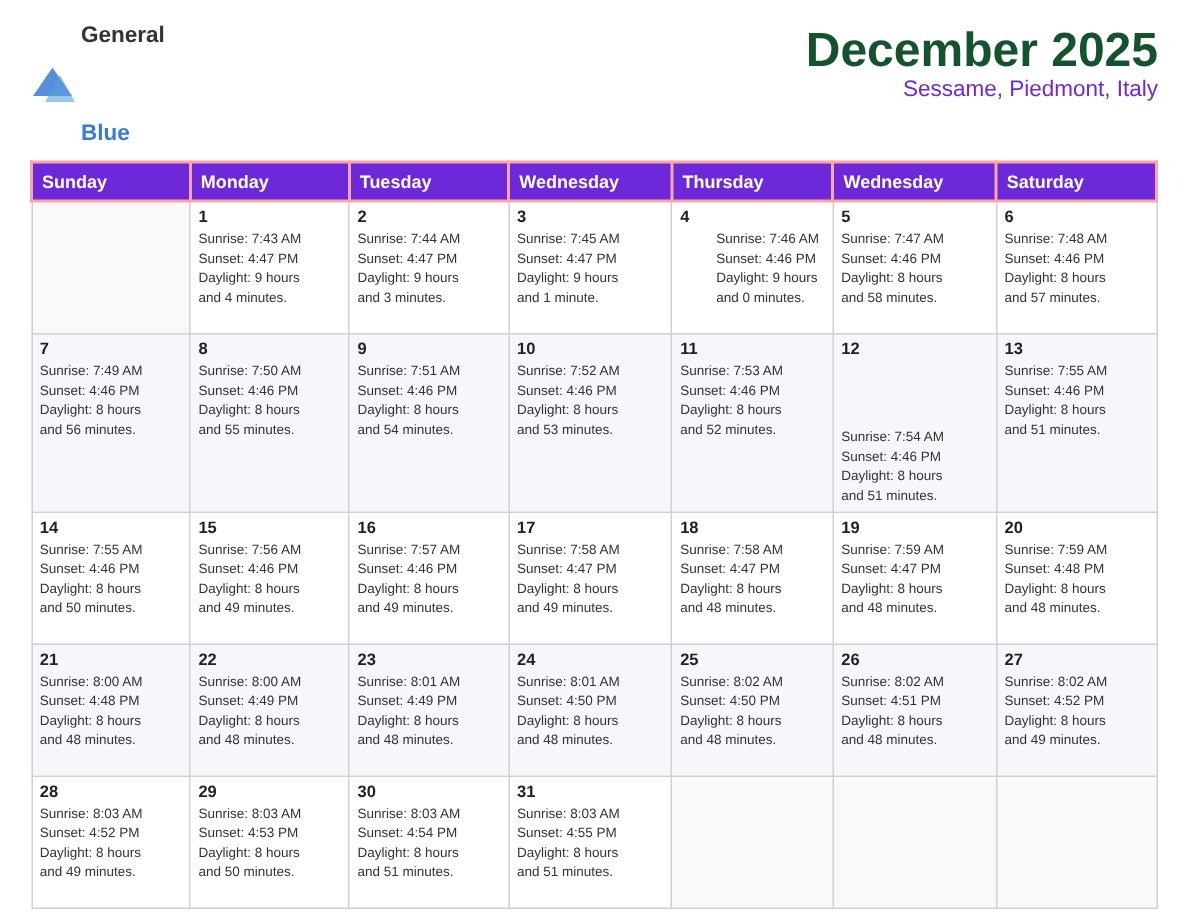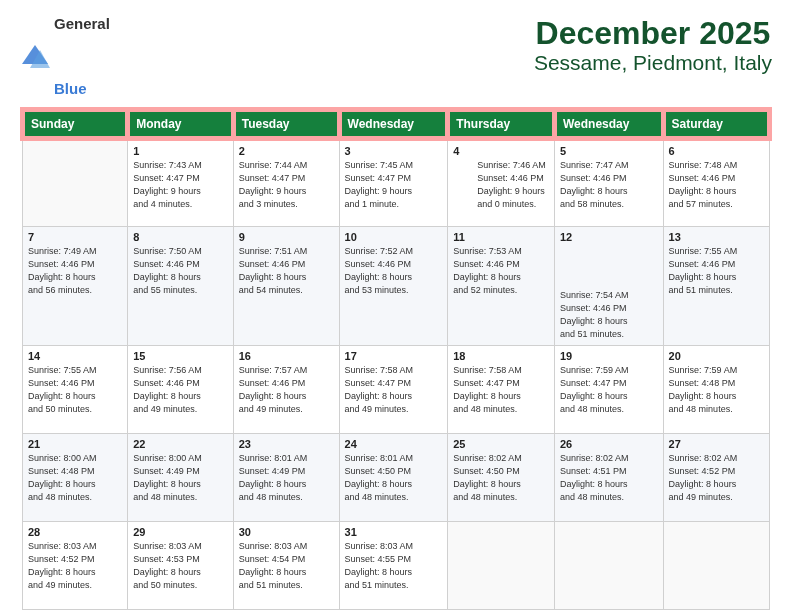--- a/index.html
+++ b/index.html
@@ -52,36 +52,36 @@
       text-align: right;
     }
     .main-title {
       font-size: 32px;
       font-weight: bold;
       color: #14532d;
       line-height: 1.1;
       text-align: center;
     }
     .subtitle {
-      font-size: 21px;
-      color: #14532d;
+      font-size: 15px;
+      color: #6d28d9;
     }
     .calendar {
       width: 100%;
       border-collapse: collapse;
       flex: 1;
     }
     .calendar th {
-      background: #15803d;
+      background: #6d28d9;
       color: #fff;
       font-size: 12px;
       font-weight: bold;
       padding: 5px 6px;
       text-align: left;
-      border: 5px solid #fca5a5;
+      border: 2px solid #fca5a5;
     }
     .calendar td {
       border: 1px solid #d0d0d0;
       vertical-align: top;
       padding: 4px 5px;
       width: 113px;
       font-size: 9.5px;
       color: #333;
       height: 88px;
       background: #fff;

